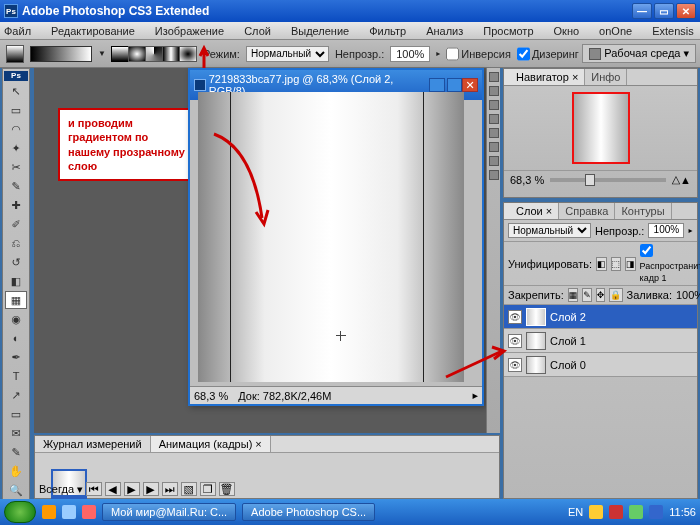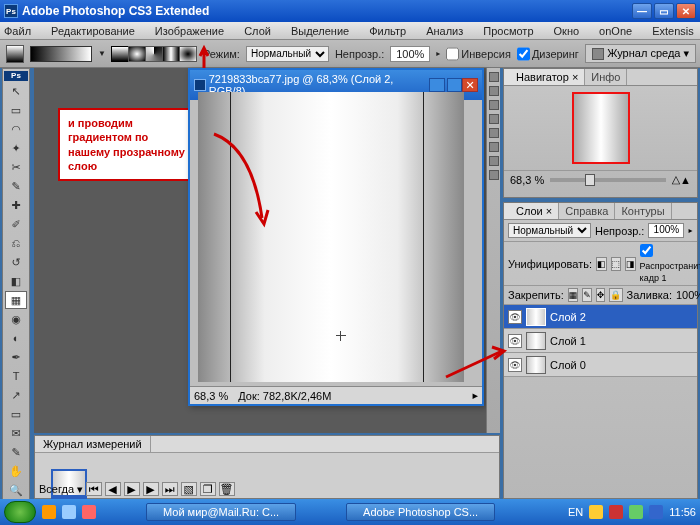--- a/index.html
+++ b/index.html
@@ -66,21 +66,21 @@
 .bottompanel .tabs{ display:flex; font-size:10px; background:#dadada; border-bottom:1px solid #999;}
 .bottompanel .tabs span{ padding:2px 8px; border-right:1px solid #999;}
 .bottompanel .tabs span.a{ background:#eaeaea;}
 .framebox{ display:inline-block; margin:16px; width:36px; text-align:center;}
 .framebox .fthumb{ width:36px; height:28px; background:linear-gradient(90deg,#ccc,#fff,#ccc); border:2px solid #2a5fc0;}
 .framebox .flabel{ background:#2a5fc0; color:#fff; font-size:9px;}
 .playctrl{ position:absolute; bottom:2px; left:4px; display:flex; align-items:center; gap:3px; font-size:10px;}
 .playctrl .pb{ width:16px; height:14px; border:1px solid #888; background:#ddd; text-align:center; line-height:12px;}
 .taskbar{ position:absolute; left:0; right:0; bottom:0; height:26px; background:linear-gradient(#3a8fe4,#1a5fc0); display:flex; align-items:center; padding:0 4px; gap:6px; color:#fff; font-size:10px;}
 .taskbar .start{ width:32px; height:22px; background:radial-gradient(circle,#6ec24a,#0d7a0d); border-radius:11px; border:1px solid #0b5d0b;}
-.taskbar .tbapp{ padding:2px 16px; background:linear-gradient(#5ca2e8,#2d6fc0); border:1px solid #1c4fa0; border-radius:2px; color:#fff;margin-left:44px;}
+.taskbar .tbapp{ padding:2px 8px; background:linear-gradient(#5ca2e8,#2d6fc0); border:1px solid #1c4fa0; border-radius:2px; color:#fff;}
 .taskbar .tray{ margin-left:auto; display:flex; align-items:center; gap:6px;}
 .taskbar .tray .ti{ width:14px;height:14px; background:#fff; border-radius:2px;}
 .sidecol{ position:absolute; right:200px; top:0; width:14px; bottom:66px; background:linear-gradient(#bcbcbc,#a9a9a9); border-left:1px solid #777;}
 .sidecol .sc{ width:10px;height:10px; margin:4px auto; background:#888; border:1px solid #555;}
 .workarea-label{ position:absolute; right:4px; top:44px; font-size:10px; background:#ccc; border:1px solid #888; padding:2px 6px; display:flex; align-items:center; gap:3px;}
 svg.arrow{ position:absolute; overflow:visible; pointer-events:none;}
 </style>
 </head>
 <body>
 
@@ -133,21 +133,21 @@
       <input type="checkbox" checked="" style="">
       <span>Дизеринг</span>
     </label>
   <label>
       <input type="checkbox" checked="" style="">
       <span>Прозрачность</span>
     </label>
 </div>
 <div class="workarea-label">
     <span style="width:12px;height:12px;background:#888;border:1px solid #555"></span>
-    <span>Журнал среда ▾</span>
+    <span>Рабочая среда ▾</span>
   </div>
 
 <div class="workspace">
   <div class="tools">
     <div style="width:24px;height:10px;background:#0b3a7a;color:#fff;font-size:8px;text-align:center;font-weight:bold">Ps</div>
     <div class="tool">↖</div>
     <div class="tool">▭</div>
     <div class="tool">◠</div>
     <div class="tool">✦</div>
     <div class="tool">✂</div>
@@ -278,20 +278,21 @@
       <svg class="arrow" style="left:-60px;top:140px" width="64" height="40">
           <path d="M2 34 L58 8" stroke="#c00" stroke-width="3" fill="none"></path>
           <path d="M48 4 L60 8 L50 16" stroke="#c00" stroke-width="3" fill="none"></path>
         </svg>
     </div>
   </div>
 
   <div class="bottompanel">
     <div class="tabs">
       <span>Журнал измерений</span>
+      <span class="a">Анимация (кадры) ×</span>
     </div>
     <div class="framebox">
       <div class="fthumb"></div>
       <div class="flabel">0 сек.</div>
     </div>
     <div class="playctrl">
       <span>Всегда ▾</span>
       <span class="pb">⏮</span>
       <span class="pb">◀</span>
       <span class="pb">▶</span>

